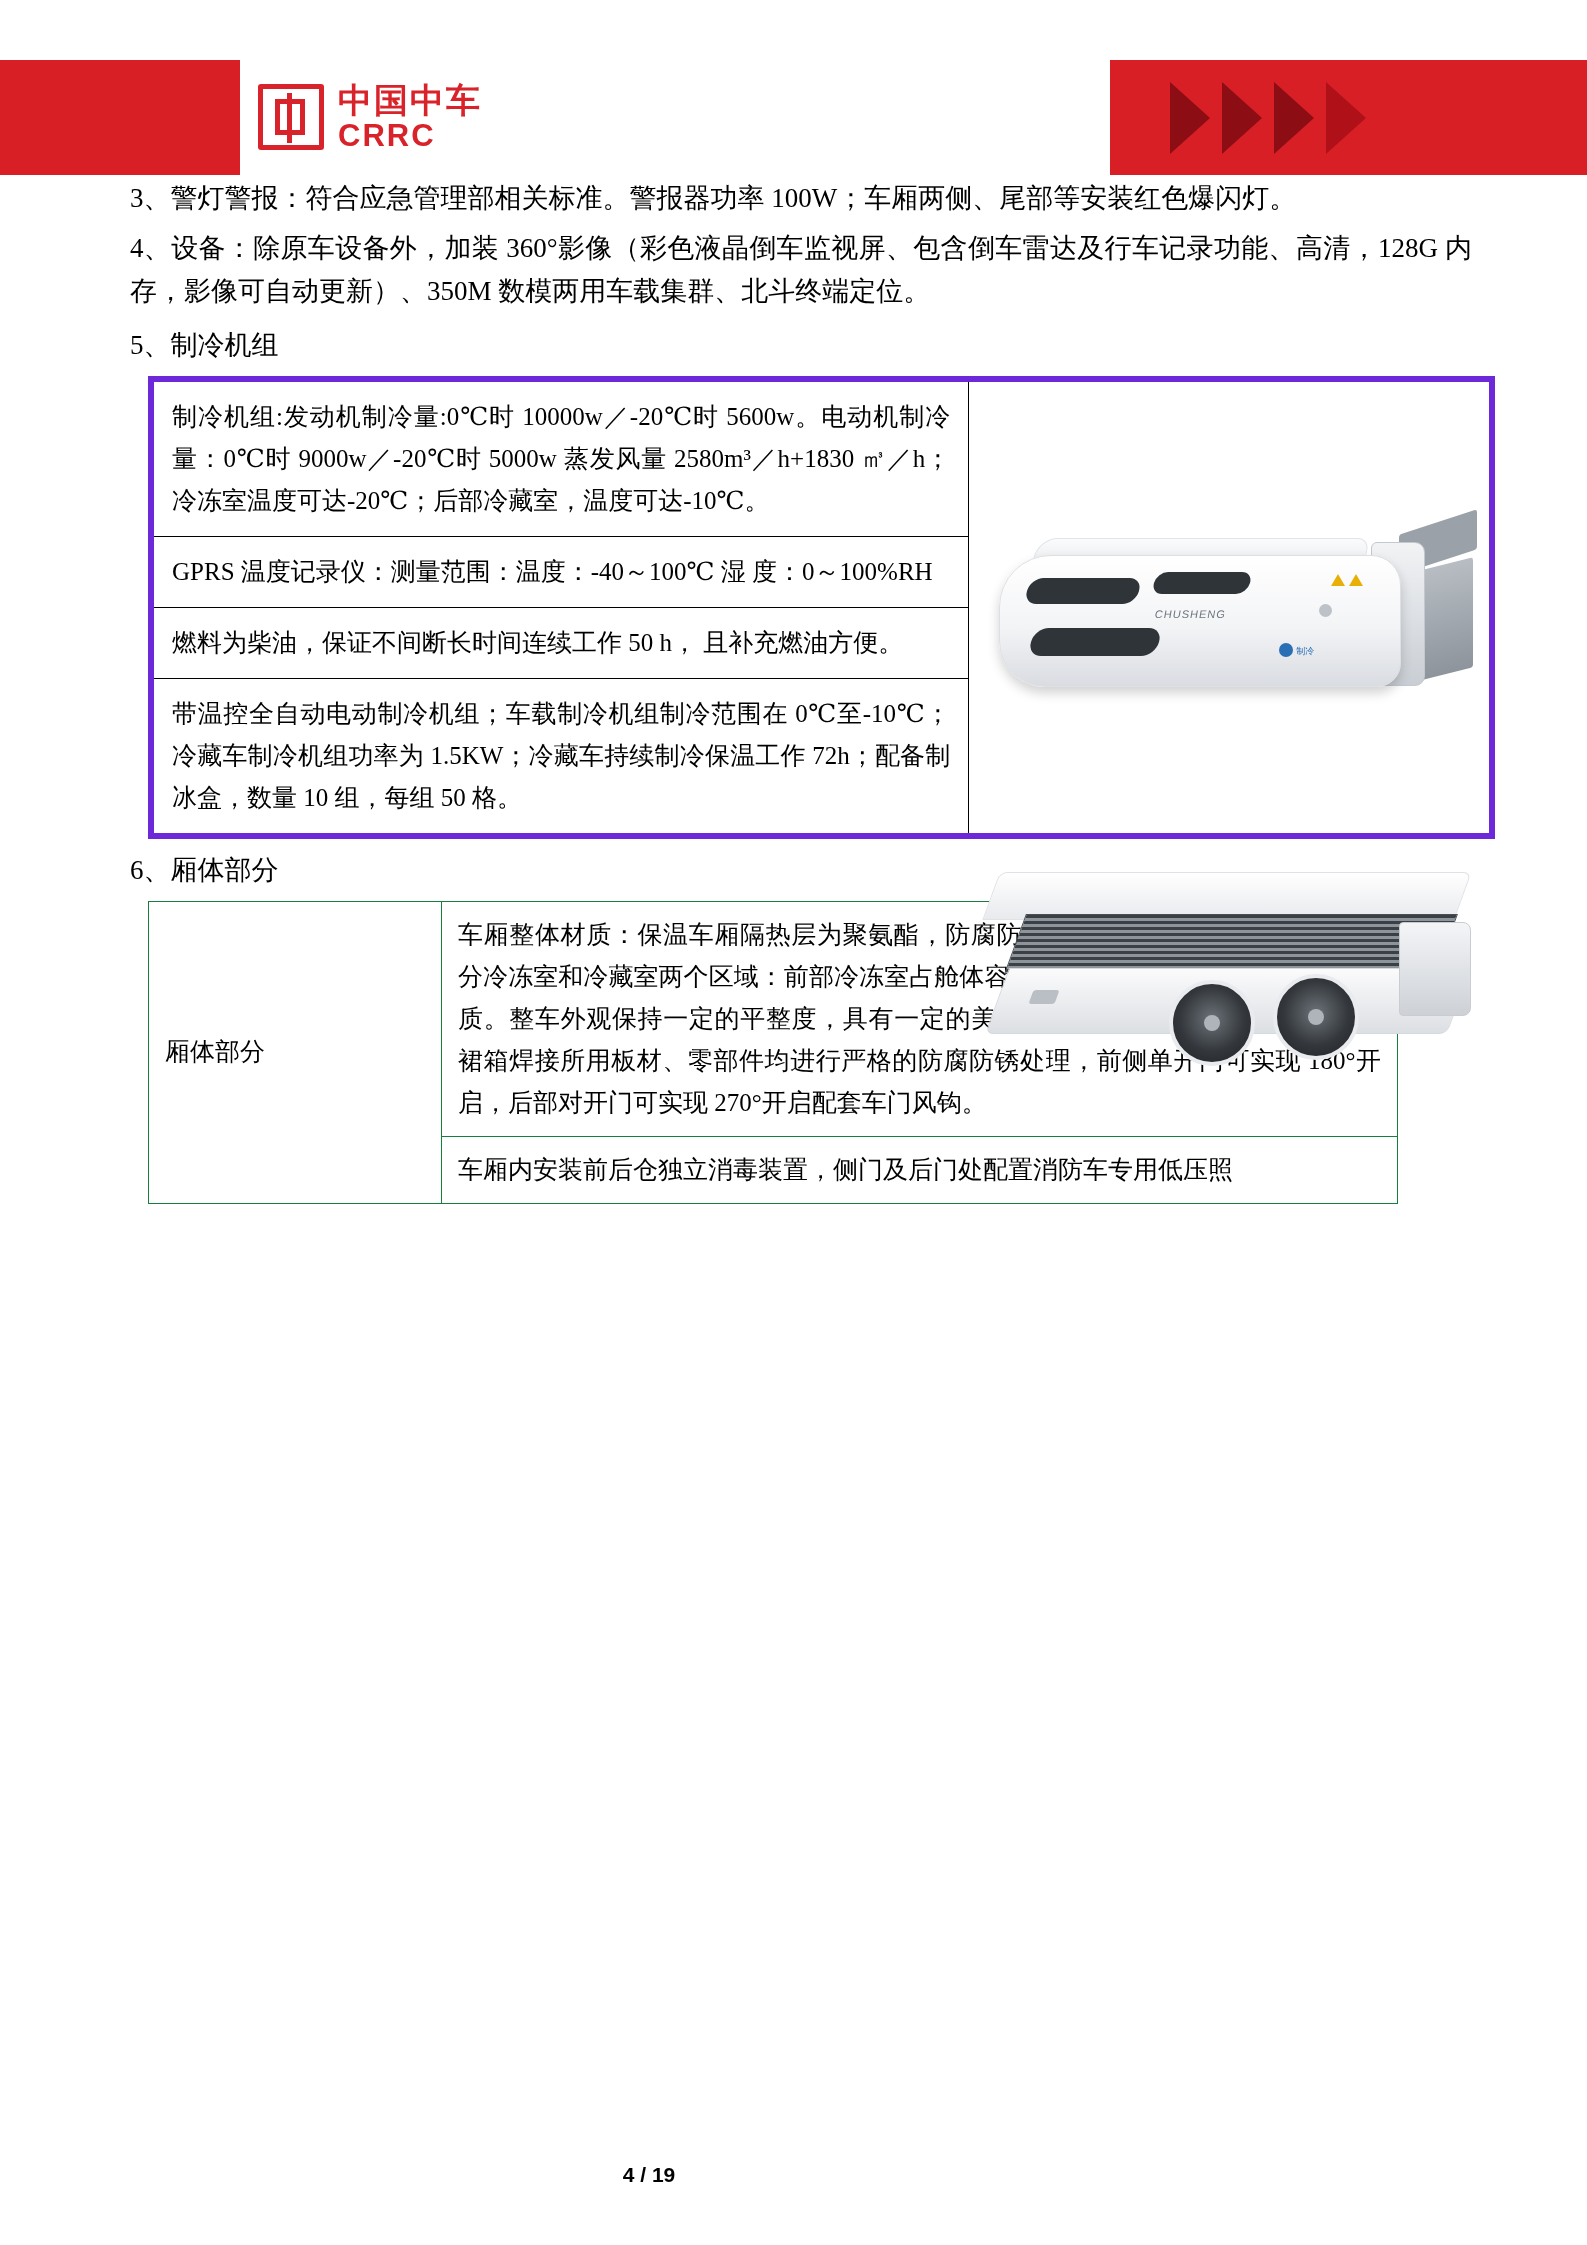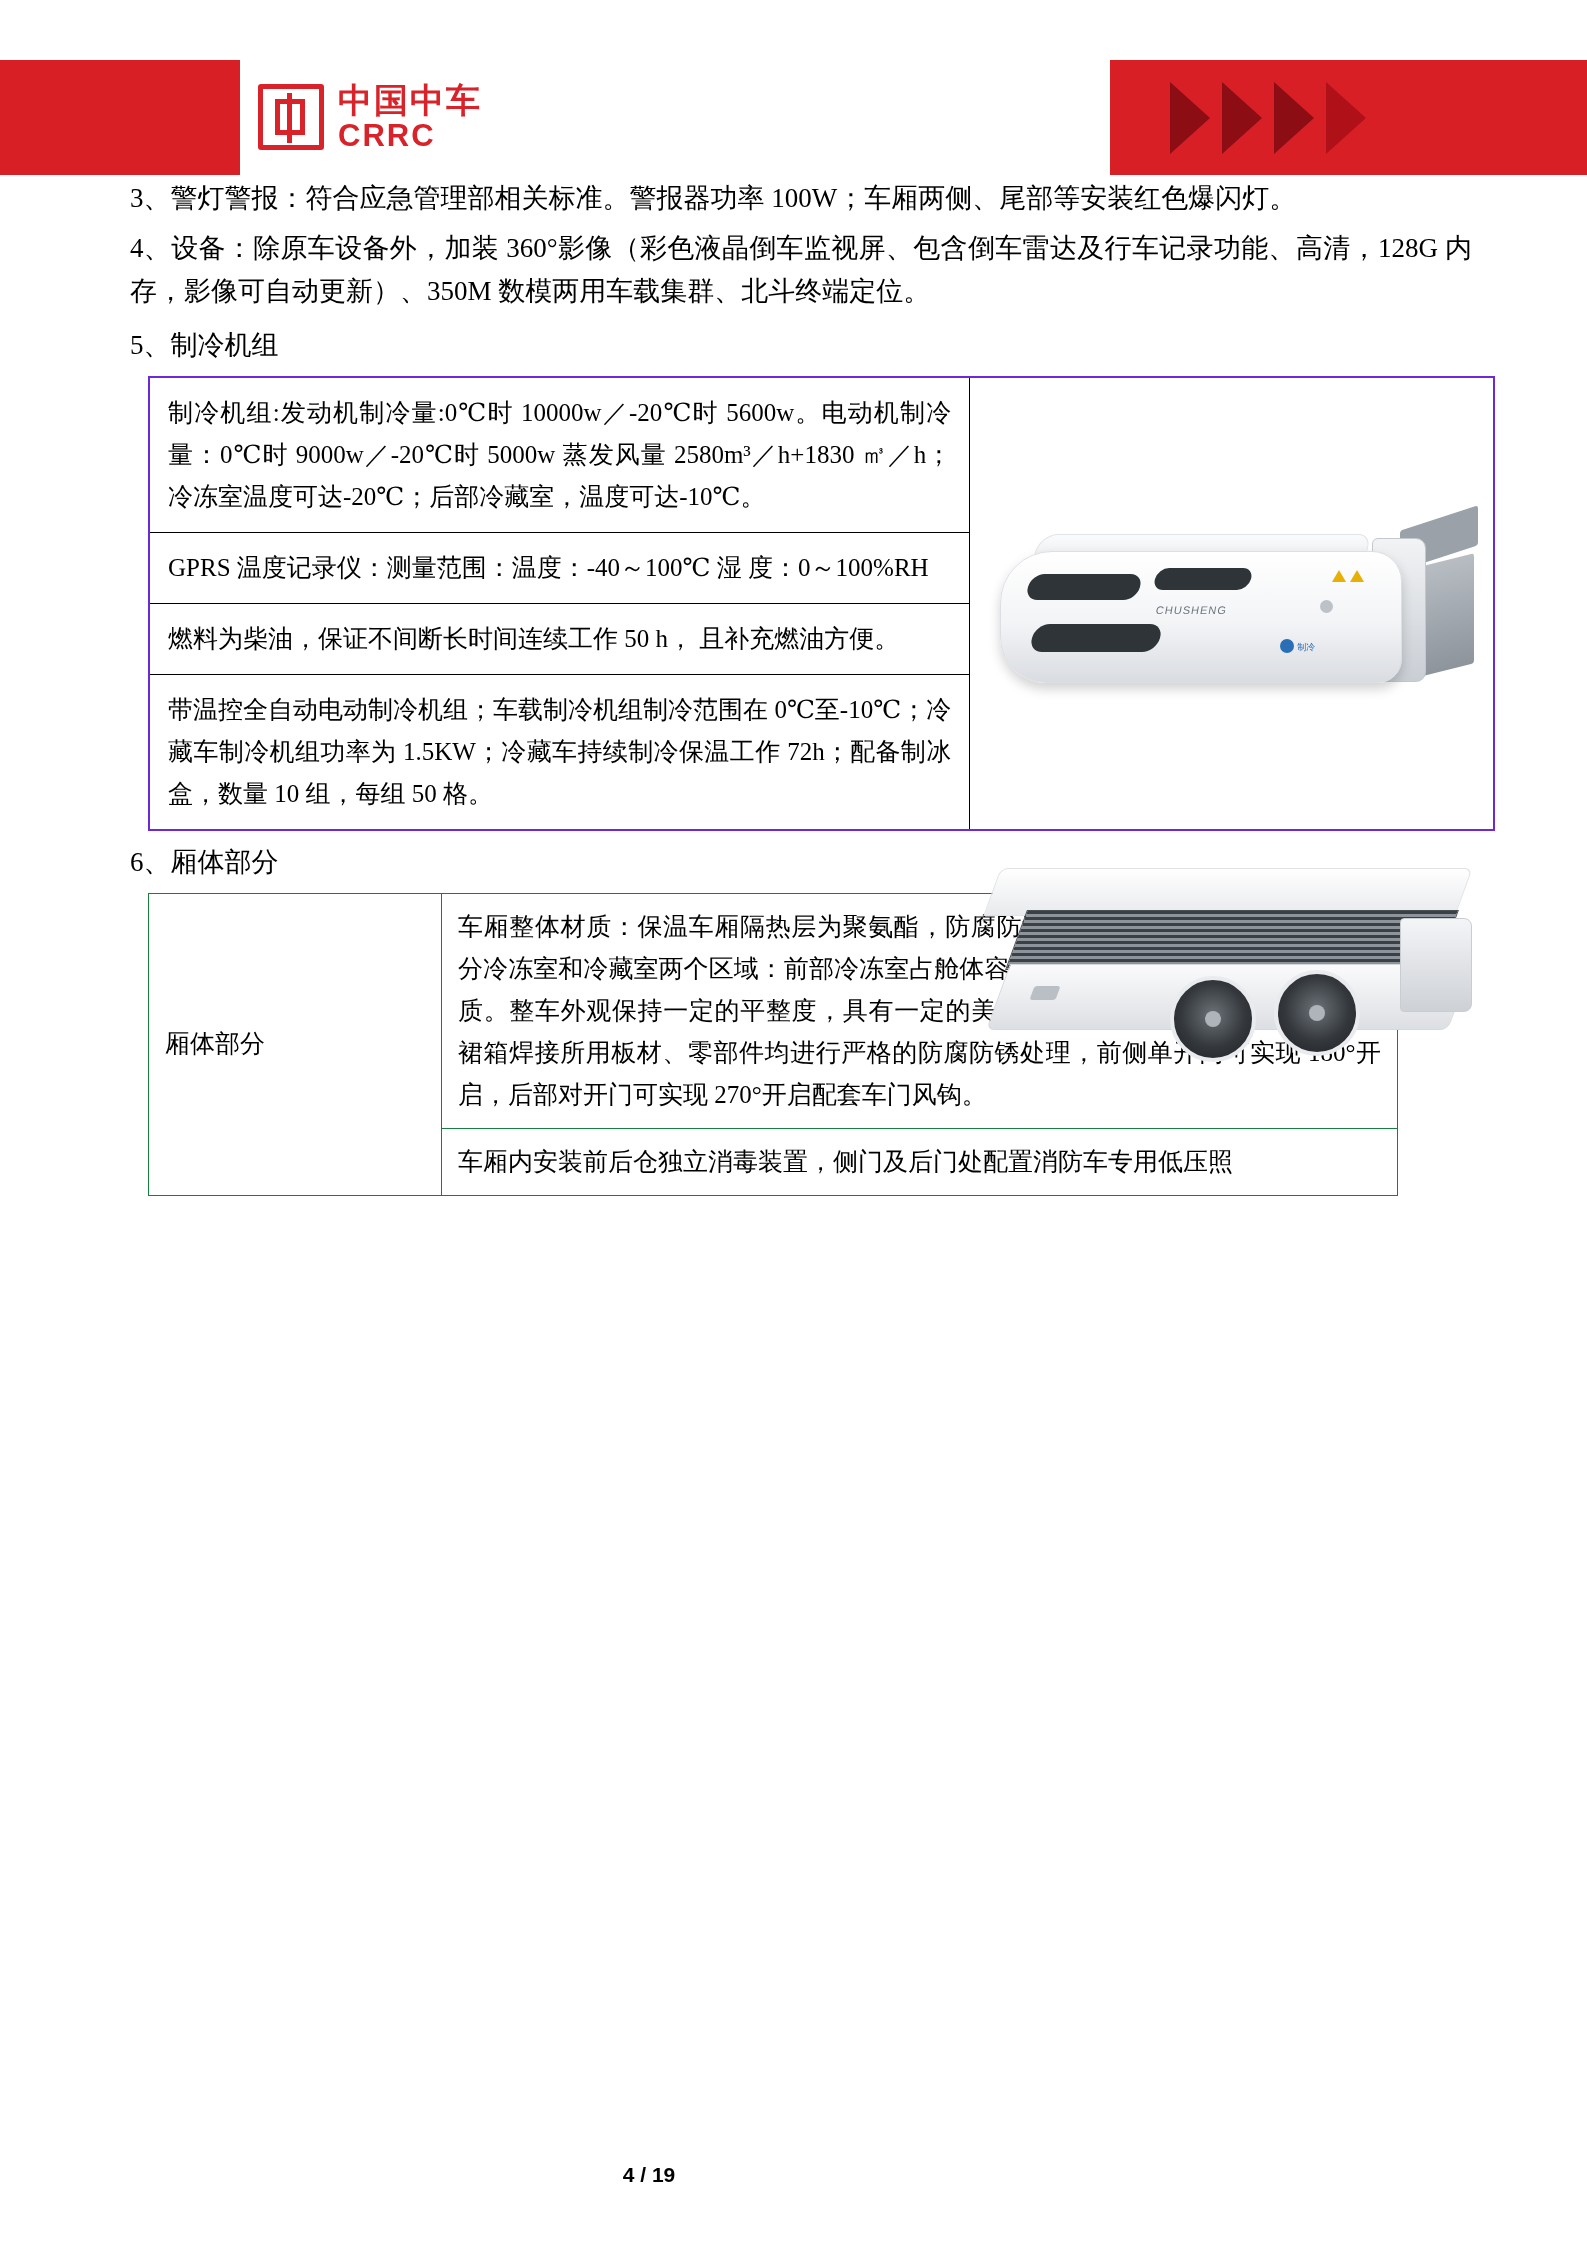--- a/index.html
+++ b/index.html
@@ -219,21 +219,21 @@
   
   .cool-wrap {
     position: relative;
     margin: 0 0 0 0;
     padding: 0 92px 0 148px;
     box-sizing: border-box;
   }
   .cool-grid {
     display: flex;
     width: 1347px;
-    border: 2px solid #6d28d9;
+    border: 6px solid #6d28d9;
     box-sizing: border-box;
   }
   .cool-left {
     width: 822px;
     border-right: 1px solid #000000;
     box-sizing: border-box;
   }
   .cool-cell {
     padding: 14px 18px 14px 18px;
     font-size: 25px;

